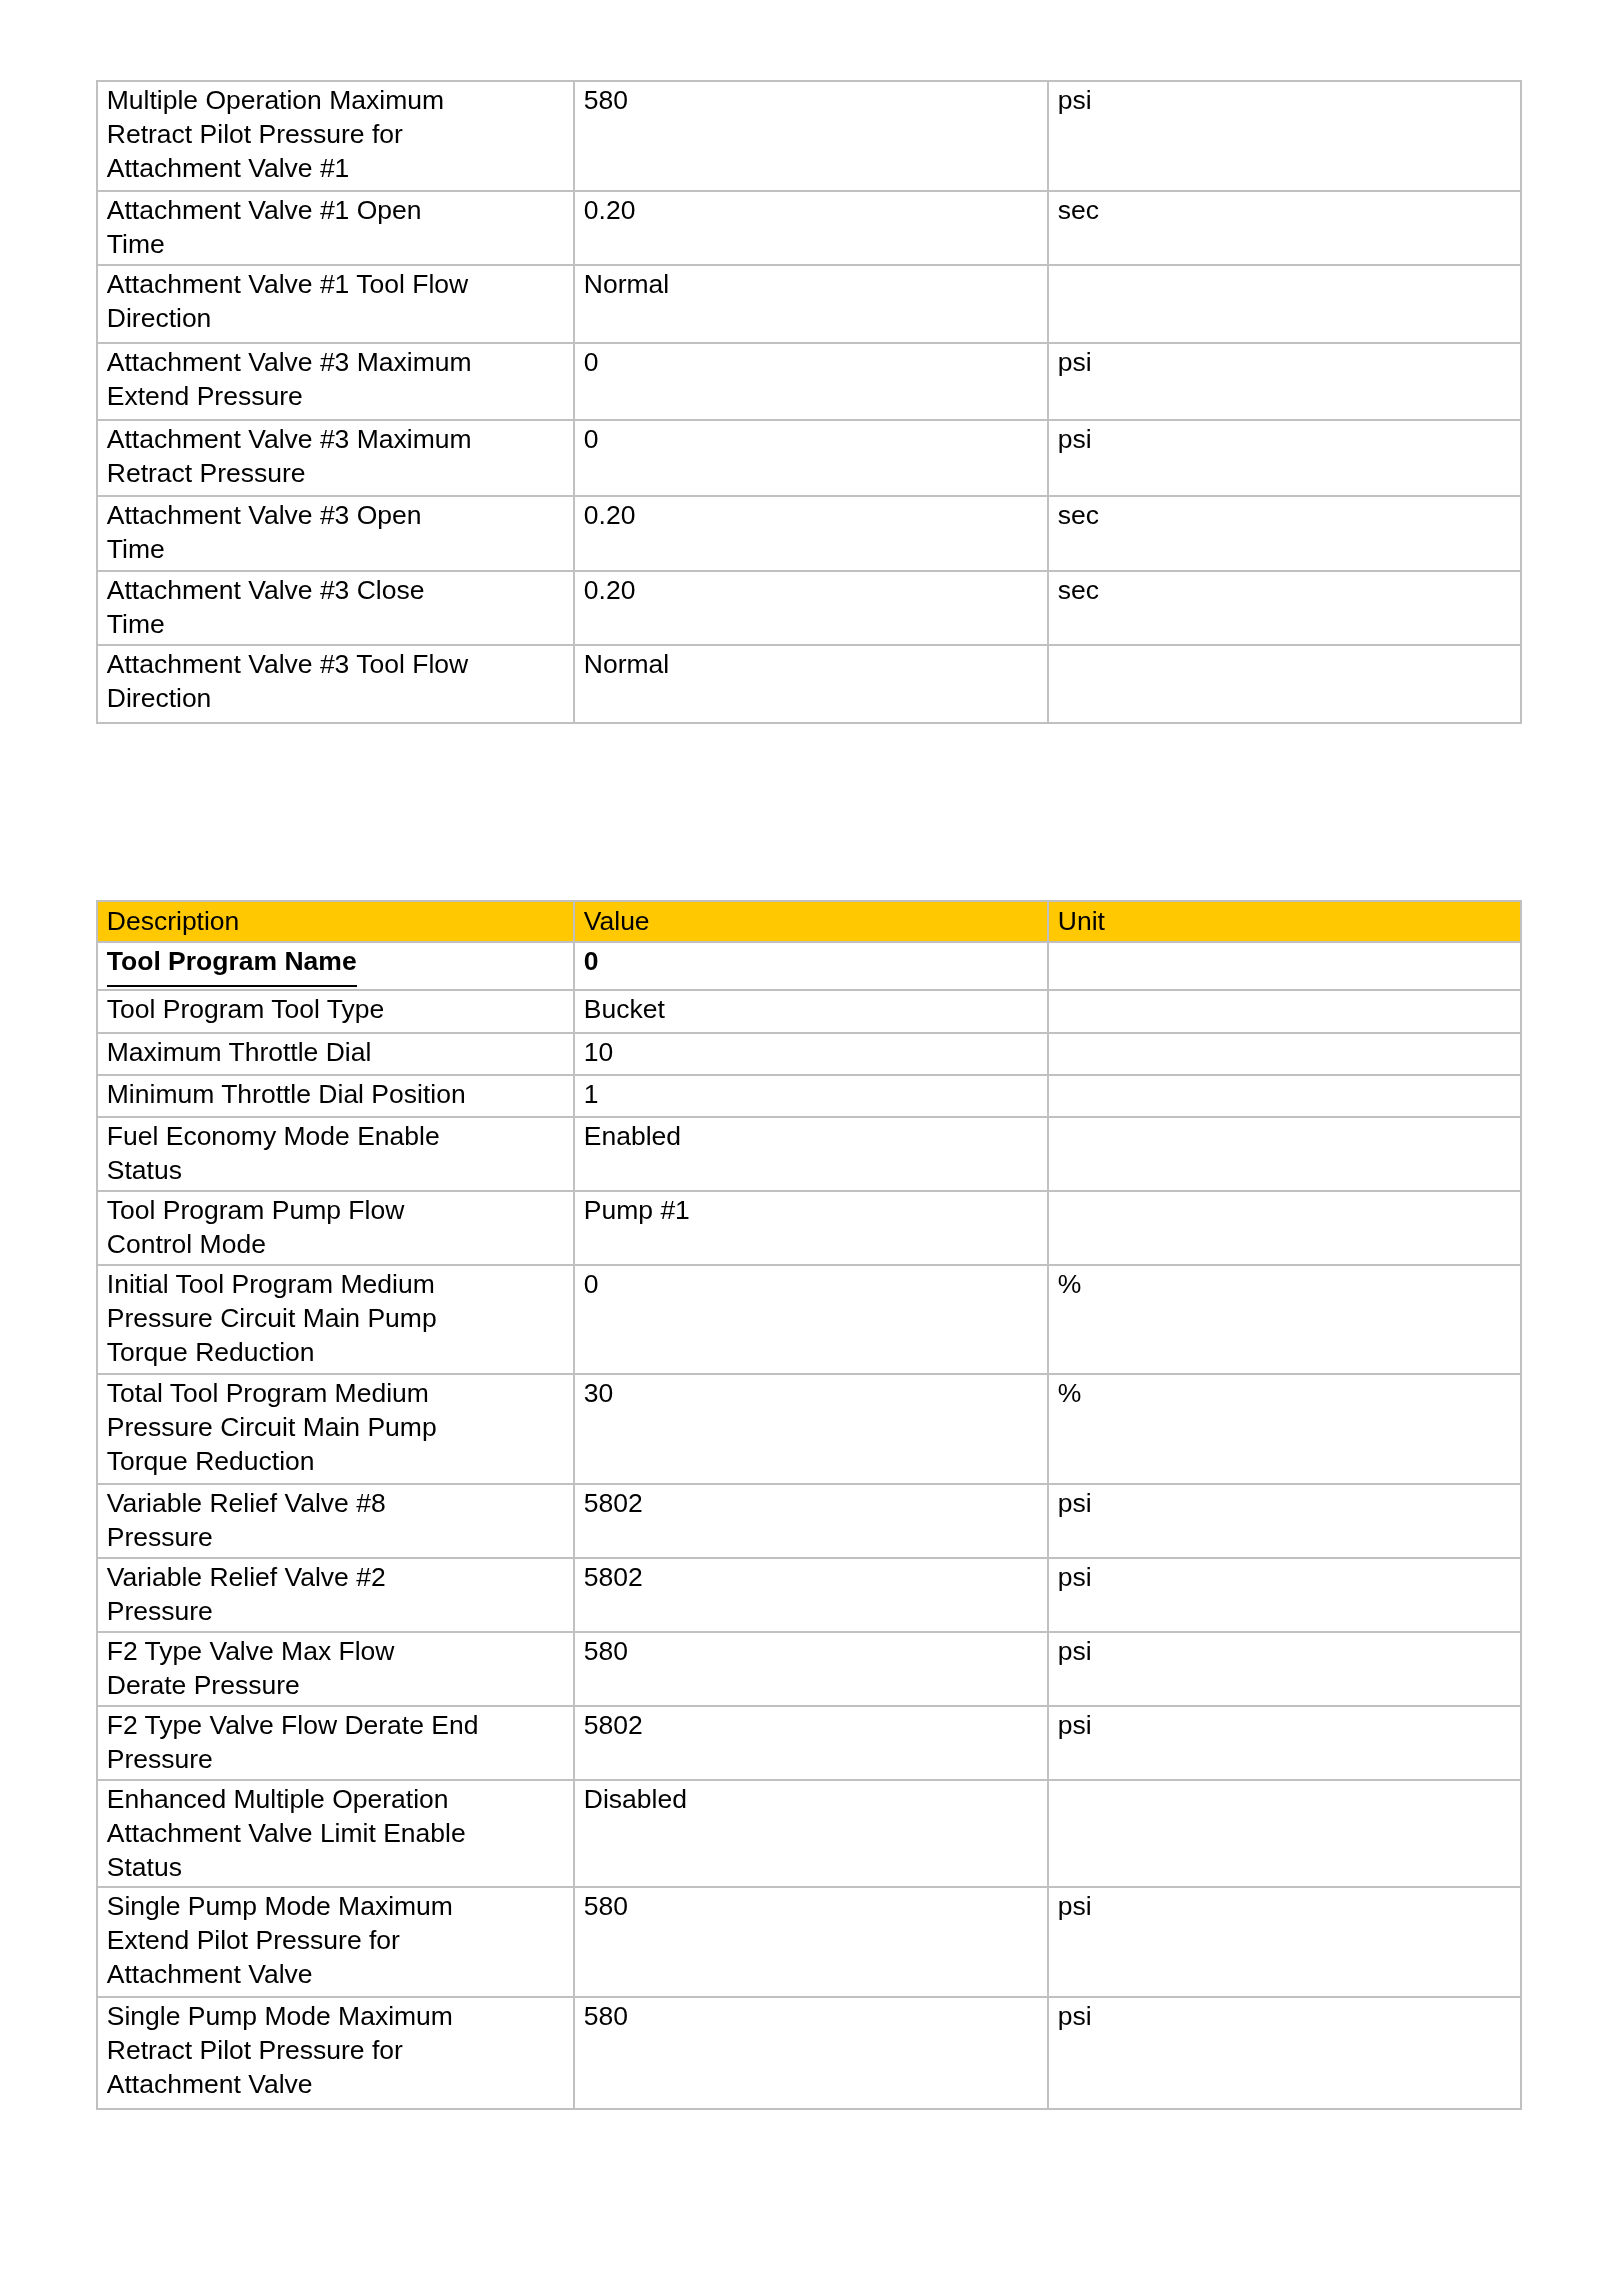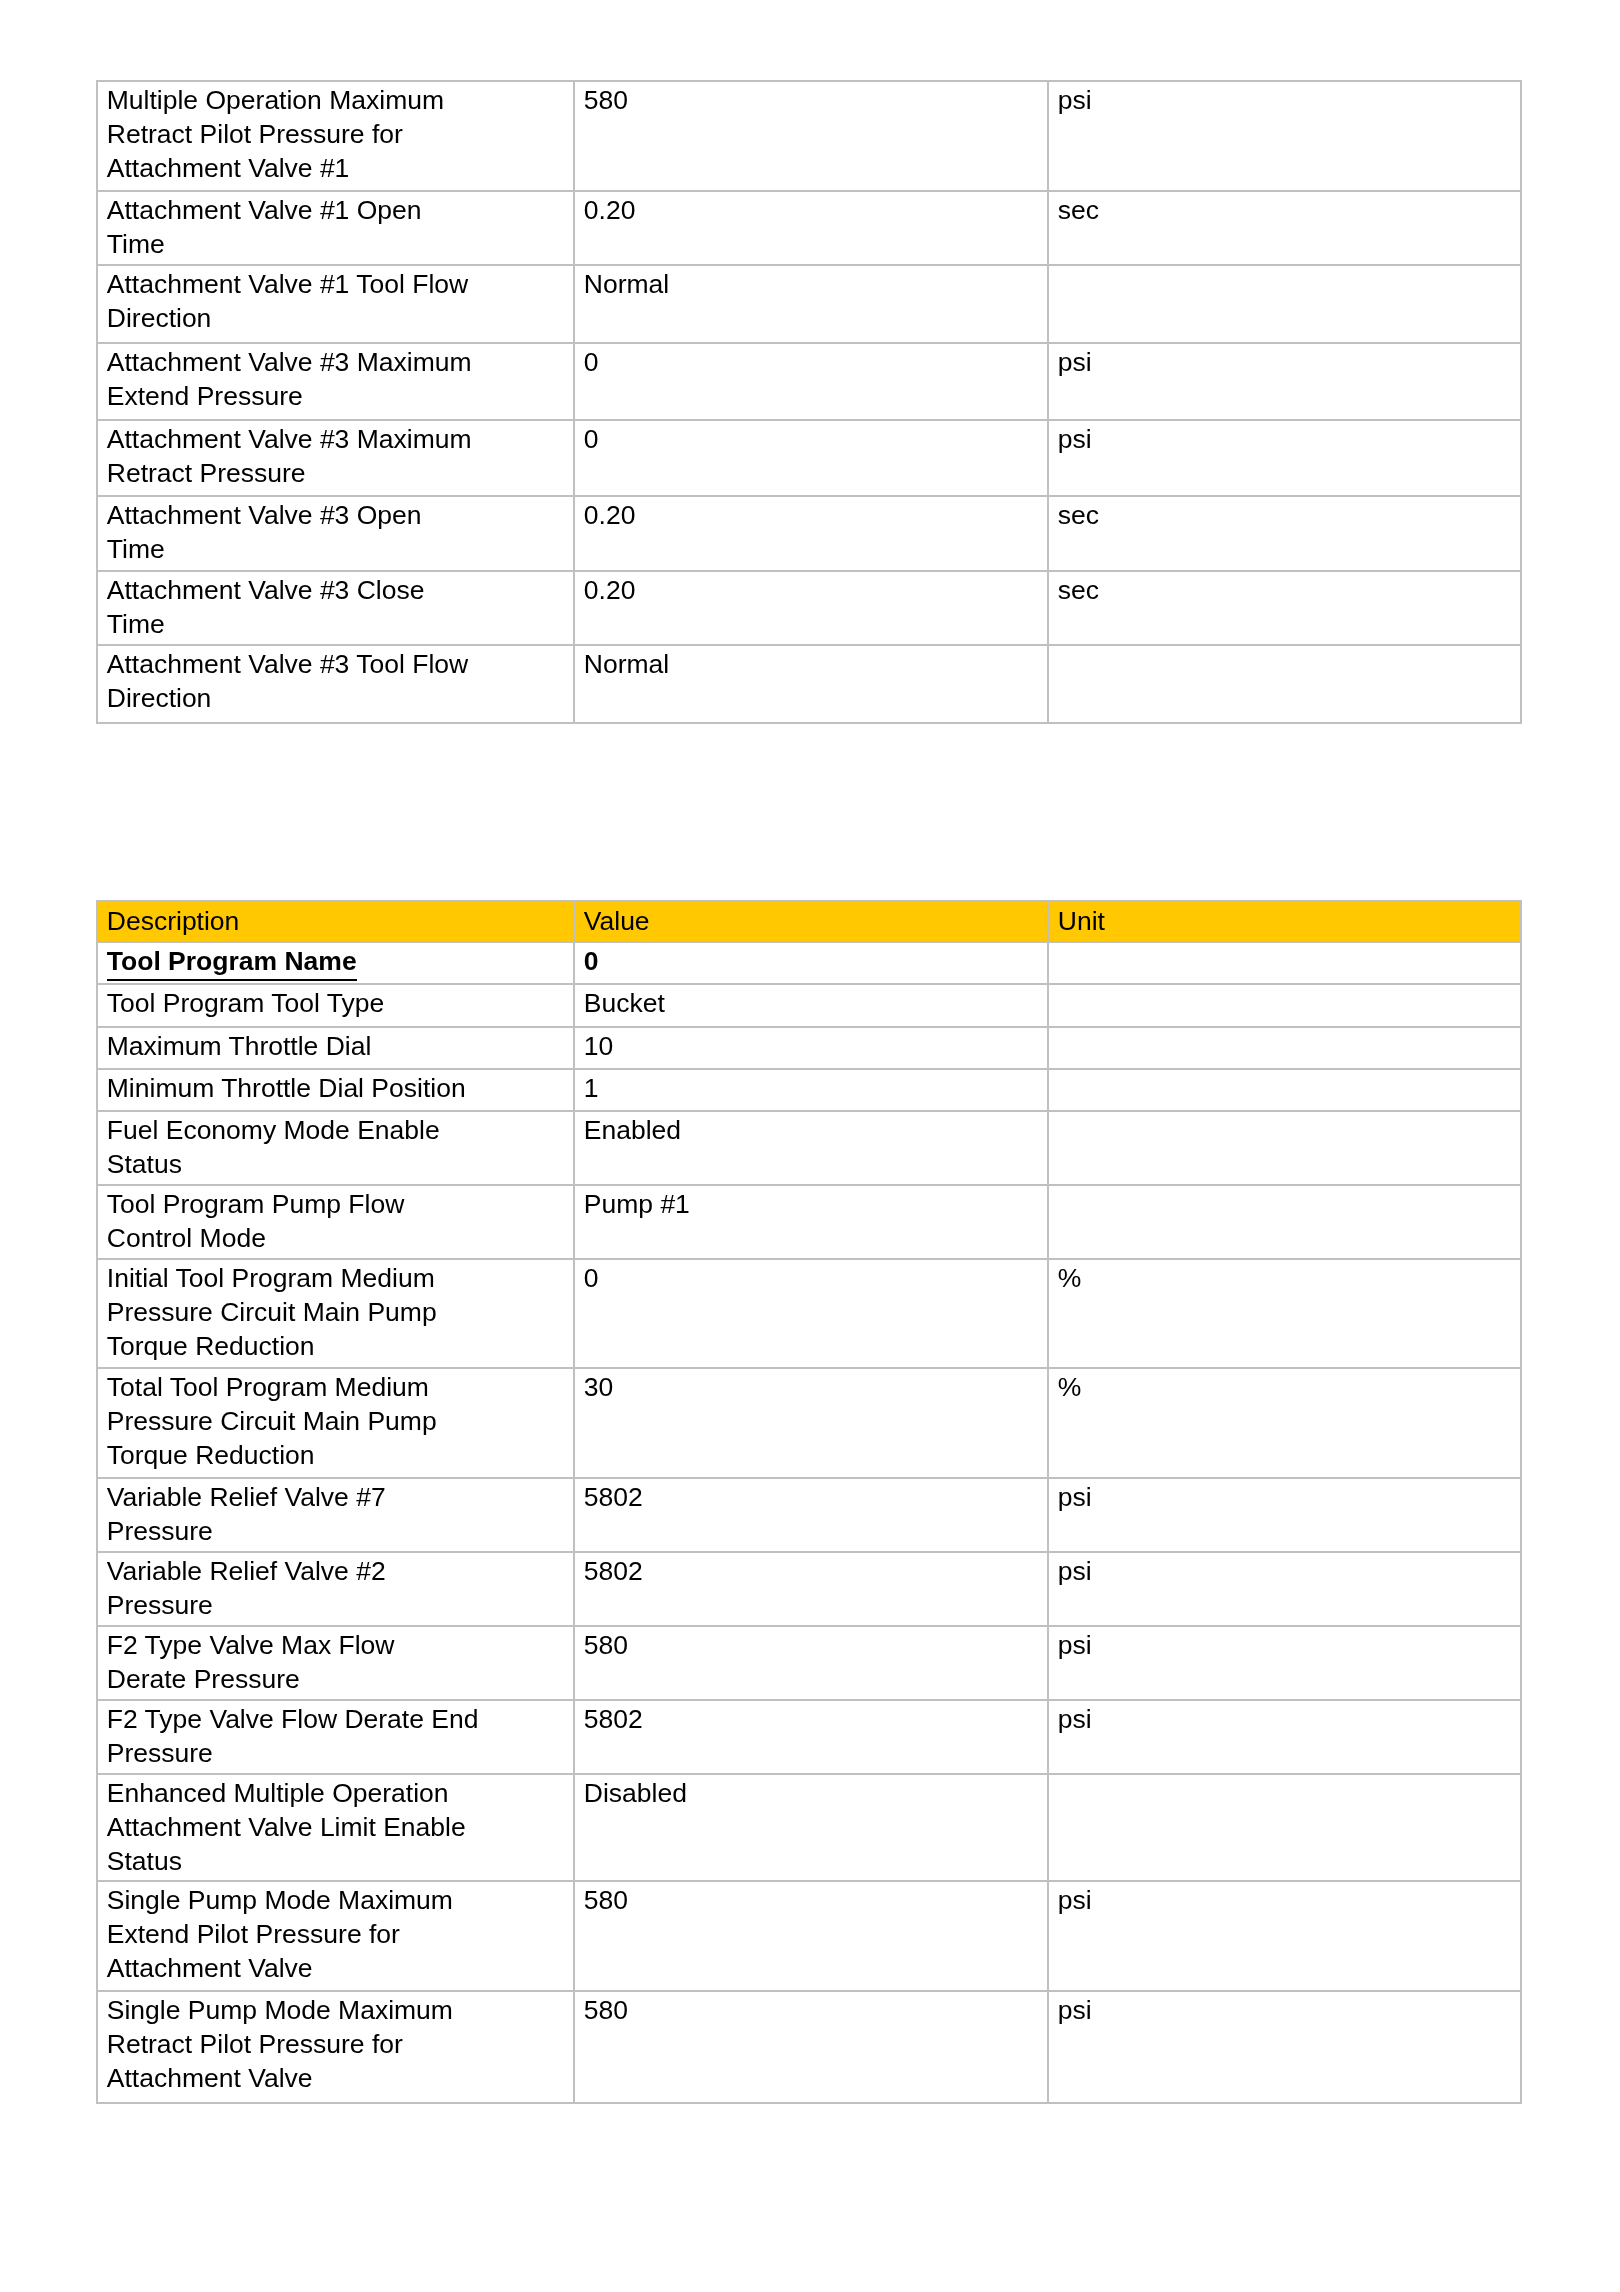--- a/index.html
+++ b/index.html
@@ -37,21 +37,21 @@
   }
   th{
     background:var(--header-bg);
     font-weight:normal;
     padding-top:2px;
   }
   .bold{font-weight:bold;}
   .uline{
     display:inline-block;
     border-bottom:2.9px solid var(--text);
-    padding-bottom:1px;
+    padding-bottom:7px;
   }
 </style>
 </head>
 <body>
 
 <table class="params" id="table-continuation">
   <colgroup>
       <col style="width:477px">
       <col style="width:474px">
       <col style="width:473px">
@@ -161,21 +161,21 @@
       <td>%</td>
     </tr>
     <tr style="height:110px">
       <td>Total Tool Program Medium
 Pressure Circuit Main Pump
 Torque Reduction</td>
       <td>30</td>
       <td>%</td>
     </tr>
     <tr style="height:74px">
-      <td>Variable Relief Valve #7
+      <td>Variable Relief Valve #8
 Pressure</td>
       <td>5802</td>
       <td>psi</td>
     </tr>
     <tr style="height:74px">
       <td>Variable Relief Valve #2
 Pressure</td>
       <td>5802</td>
       <td>psi</td>
     </tr>

